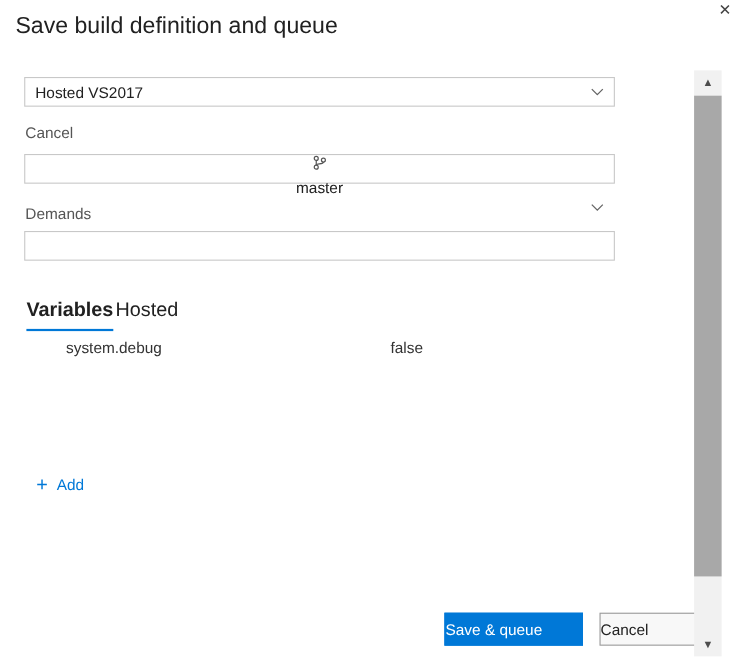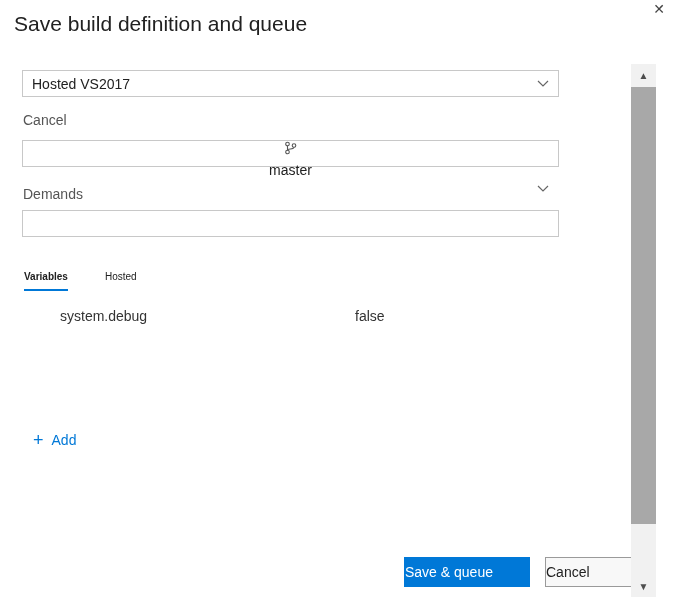--- a/index.html
+++ b/index.html
@@ -18,21 +18,21 @@
   .dd .chev { margin-left:auto; display:flex; align-items:center; }
 
   .label { position:absolute; left:23px; font-size:14px; color:#555; }
 
   .dd-agent   { top:70px; }
   .lbl-branch { top:112px; }
   .dd-branch  { top:140px; gap:7px;flex-direction:column; }
   .lbl-commit { top:186px; }
   .inp-commit { top:210px; outline:none; font-family:inherit; }
 
-  .tab { position:absolute; top:271px; font-size:10px; color:#212121; cursor:pointer; padding-bottom:7px; }
+  .tab { position:absolute; top:271px; font-size:18px; color:#212121; cursor:pointer; padding-bottom:7px; }
   .tab-variables { left:24px; font-weight:bold; border-bottom:2px solid #0078d7; }
   .tab-demands   { left:105px; }
 
   .vars { position:absolute; left:0; top:299px; width:622px; }
   .vrow { display:flex; height:34px; align-items:center; font-size:14px; color:#333; }
   .vname { padding-left:60px; width:355px; }
   .vval  { flex:1; cursor:text; }
 
   .add { position:absolute; left:33px; top:432px; display:flex; align-items:center; gap:8px;
          color:#0078d7; font-size:14px; cursor:pointer; }

